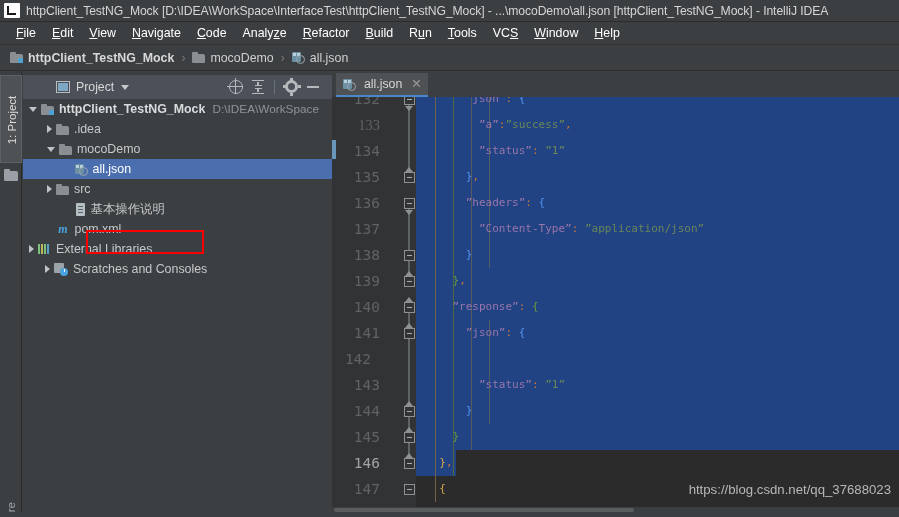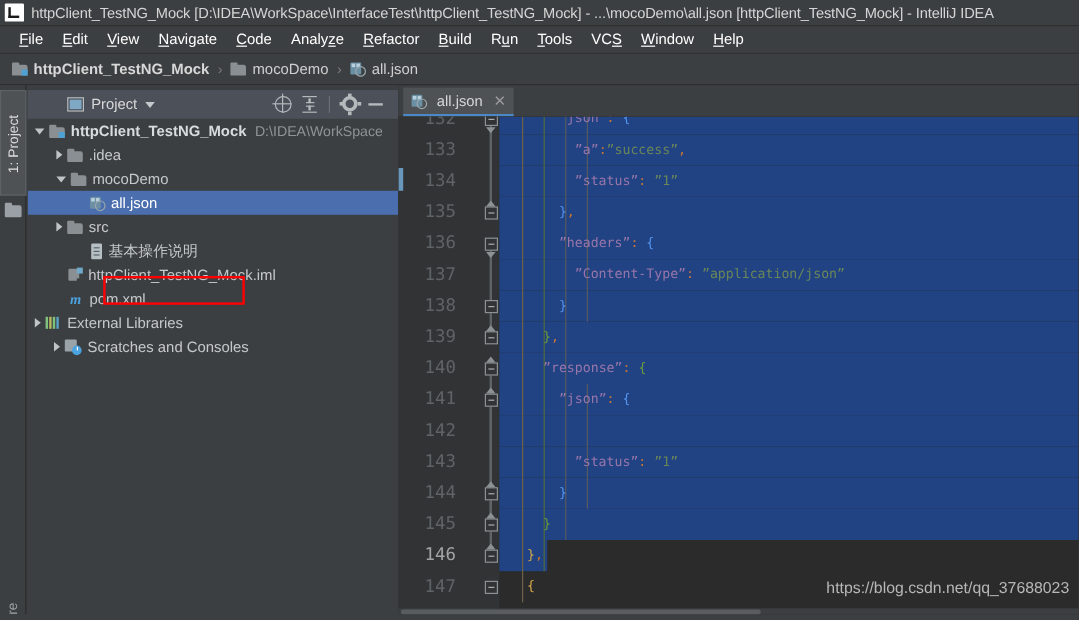--- a/index.html
+++ b/index.html
@@ -467,29 +467,20 @@
           <span class="ic ic-doc">
             <span class="b1"></span>
             <span class="b2"></span>
             <span class="b3"></span>
             <span class="b4"></span>
           </span>
           <span class="tlabel">基本操作说明</span>
         </div>
         <div class="trow" style="padding-left: 24px;">
           <span class="tarrow none"></span>
-          <span class="ic ic-iml">
-            <span class="b1"></span>
-            <span class="b2"></span>
-            <span class="b3"></span>
-          </span>
-          <span class="tlabel">httpClient_TestNG_Mock.iml</span>
-        </div>
-        <div class="trow" style="padding-left: 24px;">
-          <span class="tarrow none"></span>
           <span class="ic ic-maven">m</span>
           <span class="tlabel">pom.xml</span>
         </div>
         <div class="trow" style="padding-left: 6px;">
           <span class="tarrow right"></span>
           <span class="ic ic-lib">
             <i></i>
             <i></i>
             <i></i>
             <i></i>
@@ -523,30 +514,30 @@
       </div>
     </div>
 
     <div class="code-area">
       <div class="gutter">
         <div class="gut-marker-strip">
           <div class="gut-marker" id="gut-marker" style="top: 43px;"></div>
         </div>
         <div class="gut-lines" id="gut-lines">
             <div class="gnum" style="top: -11px;">132</div>
-            <div class="gnum" style="top: 15px;">133</div>
+            <div class="gnum" style="top: 15px; font-family: Liberation Serif, serif;">133</div>
             <div class="gnum" style="top: 41px;">134</div>
             <div class="gnum" style="top: 67px;">135</div>
             <div class="gnum" style="top: 93px;">136</div>
             <div class="gnum" style="top: 119px;">137</div>
             <div class="gnum" style="top: 145px;">138</div>
             <div class="gnum" style="top: 171px;">139</div>
             <div class="gnum" style="top: 197px;">140</div>
             <div class="gnum" style="top: 223px;">141</div>
-            <div class="gnum" style="top: 249px;">142</div>
+            <div class="gnum" style="top: 249px; text-align: center;">142</div>
             <div class="gnum" style="top: 275px;">143</div>
             <div class="gnum" style="top: 301px;">144</div>
             <div class="gnum" style="top: 327px;">145</div>
             <div class="gnum current" style="top: 353px;">146</div>
             <div class="gnum" style="top: 379px;">147</div>
           </div>
         <div class="fold-rail" id="fold-rail">
             <div class="fold-line" style="top: 0px; height: 74.5px;"></div>
             <div class="fold-line" style="top: 100.5px; height: 78px;"></div>
             <div class="fold-line" style="top: 204.5px; height: 156px;"></div>

